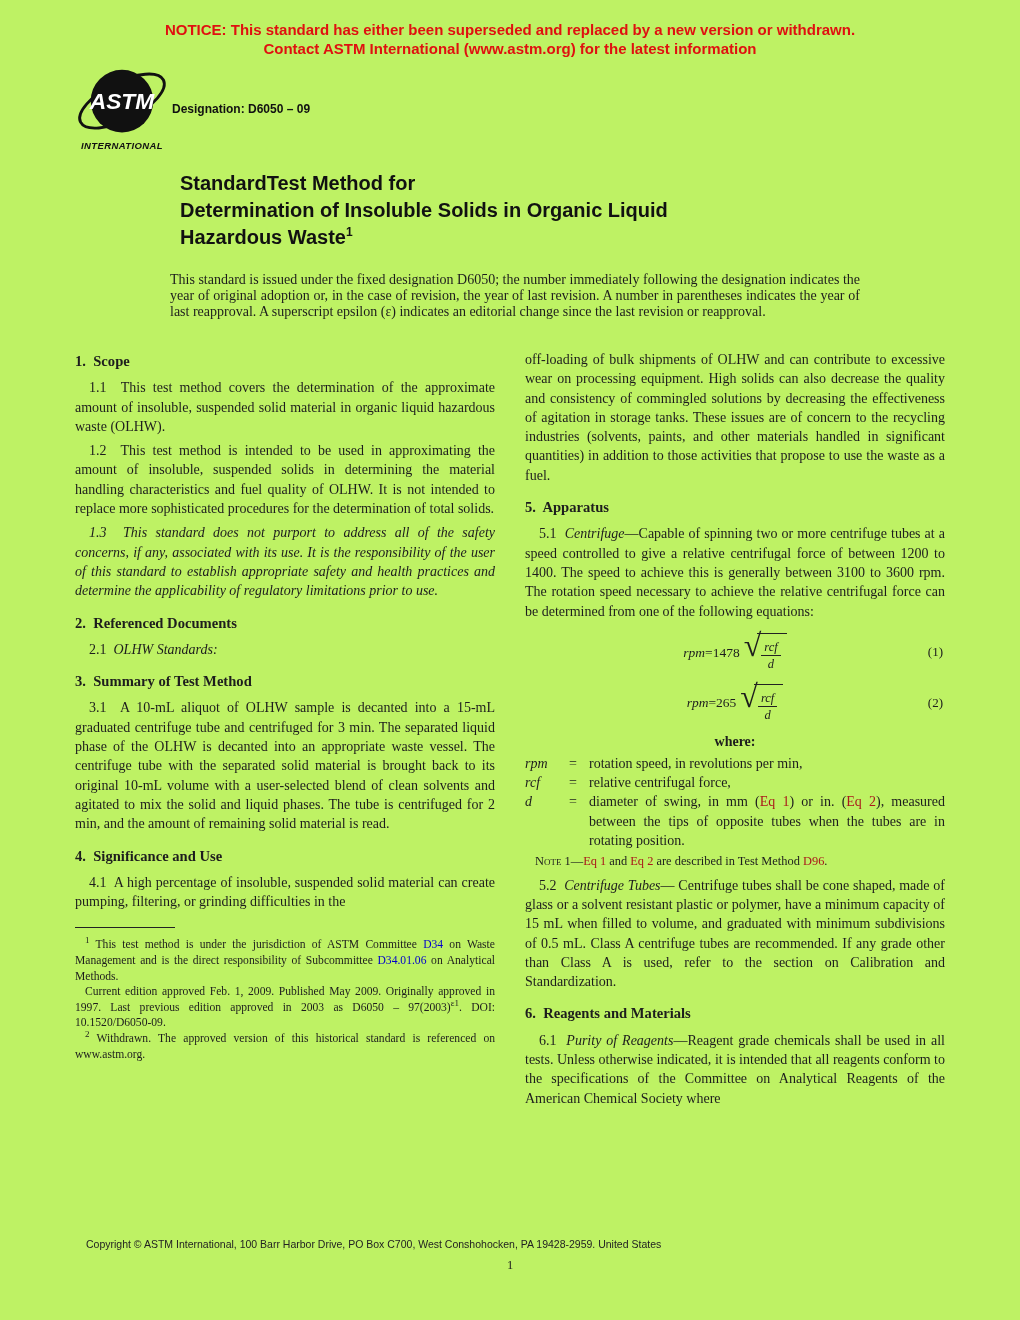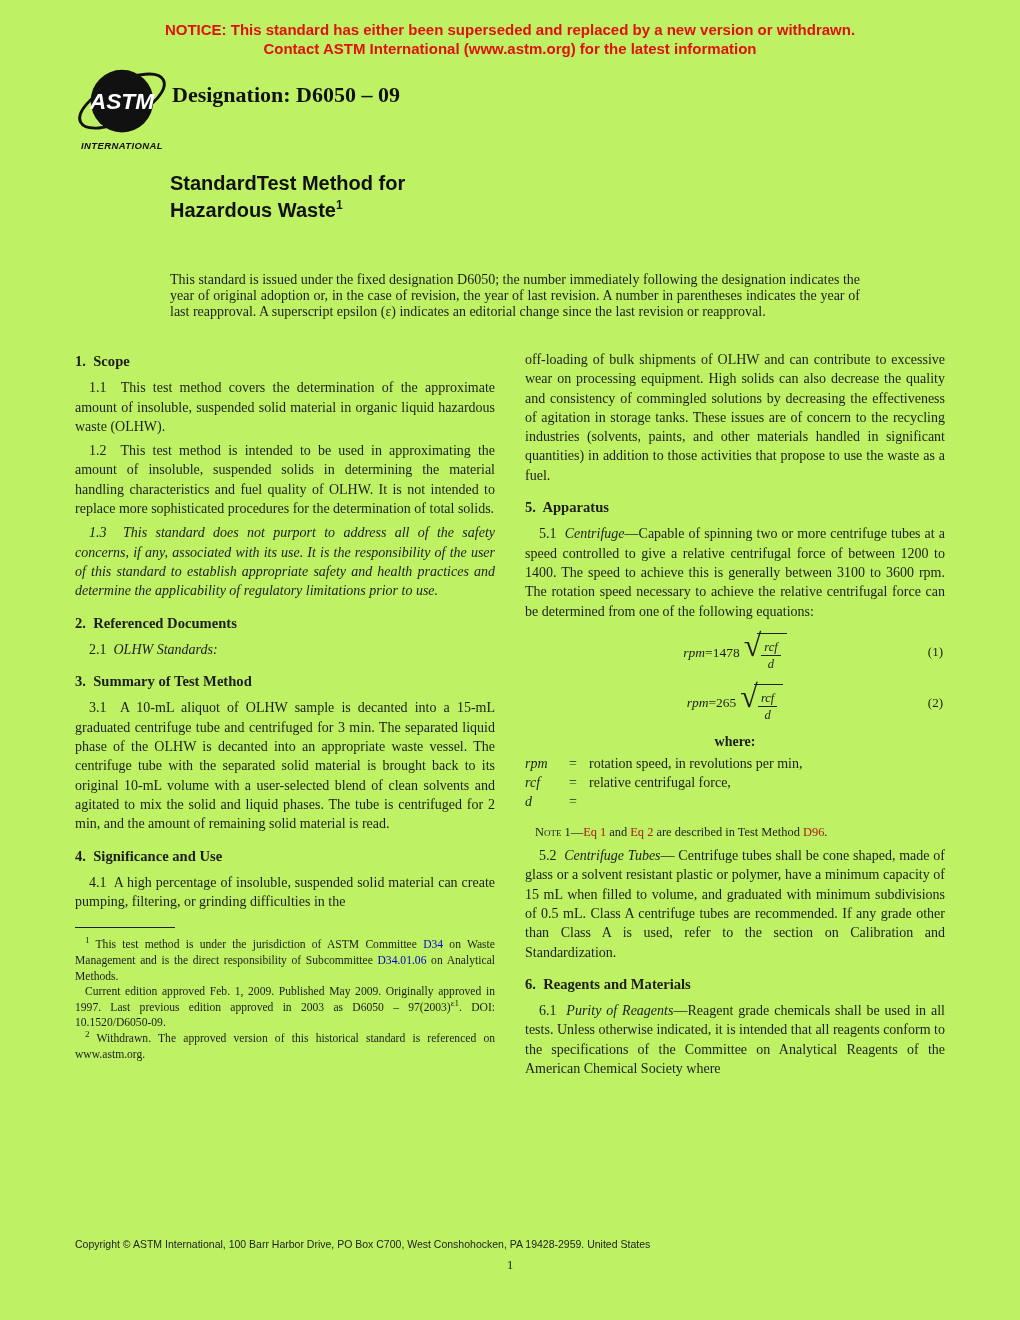--- a/index.html
+++ b/index.html
@@ -8,23 +8,23 @@
     font-family:"Liberation Serif", serif;color:#1d1d1d;overflow:hidden;
     margin:0 auto;
   }
   
   .notice{position:absolute;top:20px;left:0;right:0;text-align:center;
     font-family:"Liberation Sans", sans-serif;font-weight:bold;font-size:15px;line-height:19px;color:#e01010;}
   
   .logo{position:absolute;left:74px;top:66px;width:96px;text-align:center;}
   .logo-sub{font-family:"Liberation Sans", sans-serif;font-weight:bold;font-style:italic;
     font-size:9.5px;letter-spacing:.4px;color:#111;margin-top:-4px;}
-  .designation{position:absolute;left:172px;top:82px;
-    font-family:Liberation Serif, serif;font-weight:bold;font-size:22px;color:#111;}
-  .titleblock{position:absolute;left:170px;top:170px;width:640px;
+  .designation{position:absolute;left:172px;top:102px;
+    font-family:Liberation Sans, sans-serif;font-weight:bold;font-size:12px;color:#111;}
+  .titleblock{position:absolute;left:180px;top:170px;width:640px;
     font-family:"Liberation Sans", sans-serif;font-weight:bold;font-size:20px;line-height:27px;color:#111;}
   .titleblock sup{font-size:12px;}
   .abstract{position:absolute;left:170px;top:272px;width:690px;
     font-size:14px;line-height:15.8px;text-align:justify;}
   
   .col{position:absolute;top:350px;width:420px;font-size:14px;line-height:19.3px;text-align:justify;}
   .col-left{left:75px;}
   .col-right{left:525px;}
   .sec-heading{font-weight:bold;font-size:14.6px;margin:13px 0 7px;text-align:left;}
   .sec-heading.first{margin-top:2px;}
@@ -45,27 +45,27 @@
   .radicand{border-top:1.4px solid #222;margin-left:-4px;padding:3px 6px 0 4px;}
   .frac{display:inline-flex;flex-direction:column;align-items:center;
     font-style:italic;font-size:12.5px;line-height:1.15;}
   .frac .num{border-bottom:1.2px solid #222;padding:0 3px 1px;}
   .frac .den{padding-top:1px;}
   
   .where-intro{margin:2px 0 2px;text-align:center;font-weight:bold;}
   .where-row{display:grid;grid-template-columns:44px 20px 1fr;column-gap:0;text-align:justify;}
   .where-term{font-style:italic;}
   
-  .note-line{font-size:12.4px;line-height:16.5px;margin:12px 0 6px;text-indent:10px;text-align:left;}
+  .note-line{font-size:12.4px;line-height:16.5px;margin:3px 0 6px;text-indent:10px;text-align:left;}
   .smallcaps{font-variant:small-caps;}
   
   .fnrule{width:100px;border:none;border-top:1.3px solid #222;margin:16px 0 9px 0;}
   .fn{font-size:11.6px;line-height:15.6px;text-align:justify;text-indent:10px;margin:0;}
   
-  .copyright{position:absolute;left:75px;top:1238px;
+  .copyright{position:absolute;left:86px;top:1238px;
     font-family:"Liberation Sans", sans-serif;font-size:10.5px;color:#222;}
   .pagenum{position:absolute;left:0;right:0;top:1258px;text-align:center;font-size:12.5px;}
 </style>
 </head>
 <body>
 
 <div class="page">
 
   <div class="notice">
     <div>NOTICE: This standard has either been superseded and replaced by a new version or withdrawn.</div>
@@ -78,20 +78,21 @@
       <circle cx="50" cy="37" r="33" fill="#111"></circle>
       <text x="50" y="45" text-anchor="middle" fill="#ffffff" font-family="Liberation Sans, sans-serif" font-weight="bold" font-style="italic" font-size="24">ASTM</text>
     </svg>
     <div class="logo-sub">INTERNATIONAL</div>
   </div>
 
   <div class="designation">Designation: D6050 – 09</div>
 
   <div class="titleblock">
     <div>StandardTest Method for</div>
+    <div>Determination of Insoluble Solids in Organic Liquid</div>
     <div><span>Hazardous Waste</span><sup>1</sup></div>
   </div>
 
   <div class="abstract">This standard is issued under the fixed designation D6050; the number immediately following the designation indicates the year of original adoption or, in the case of revision, the year of last revision. A number in parentheses indicates the year of last reapproval. A superscript epsilon (ε) indicates an editorial change since the last revision or reapproval.</div>
 
   <div class="col col-left">
     <div class="sec-heading first">1.&nbsp; Scope</div>
     <p class="para">1.1&nbsp; This test method covers the determination of the approximate amount of insoluble, suspended solid material in organic liquid hazardous waste (OLHW).</p>
     <p class="para">1.2&nbsp; This test method is intended to be used in approximating the amount of insoluble, suspended solids in determining the material handling characteristics and fuel quality of OLHW. It is not intended to replace more sophisticated procedures for the determination of total solids.</p>
     <p class="para italic">1.3&nbsp; This standard does not purport to address all of the safety concerns, if any, associated with its use. It is the responsibility of the user of this standard to establish appropriate safety and health practices and determine the applicability of regulatory limitations prior to use.</p>
@@ -152,20 +153,21 @@
       <span>rotation speed, in revolutions per min,</span>
     </div>
     <div class="where-row">
       <span class="where-term">rcf</span>
       <span>=</span>
       <span>relative centrifugal force,</span>
     </div>
     <div class="where-row">
       <span class="where-term">d</span>
       <span>=</span>
+      <span><span>diameter of swing, in mm (</span><a class="rlink" href="#">Eq 1</a><span>) or in. (</span><a class="rlink" href="#">Eq 2</a><span>), measured between the tips of opposite tubes when the tubes are in rotating position.</span></span>
     </div>
 
     <p class="note-line"><span class="smallcaps">Note 1</span><span>—</span><a class="rlink" href="#">Eq 1</a><span> and </span><a class="rlink" href="#">Eq 2</a><span> are described in Test Method </span><a class="rlink" href="#">D96</a><span>.</span></p>
 
     <p class="para"><span>5.2&nbsp; </span><span class="italic">Centrifuge Tubes</span><span>— Centrifuge tubes shall be cone shaped, made of glass or a solvent resistant plastic or polymer, have a minimum capacity of 15 mL when filled to volume, and graduated with minimum subdivisions of 0.5 mL. Class A centrifuge tubes are recommended. If any grade other than Class A is used, refer to the section on Calibration and Standardization.</span></p>
 
     <div class="sec-heading">6.&nbsp; Reagents and Materials</div>
     <p class="para"><span>6.1&nbsp; </span><span class="italic">Purity of Reagents</span><span>—Reagent grade chemicals shall be used in all tests. Unless otherwise indicated, it is intended that all reagents conform to the specifications of the Committee on Analytical Reagents of the American Chemical Society where</span></p>
   </div>
 

